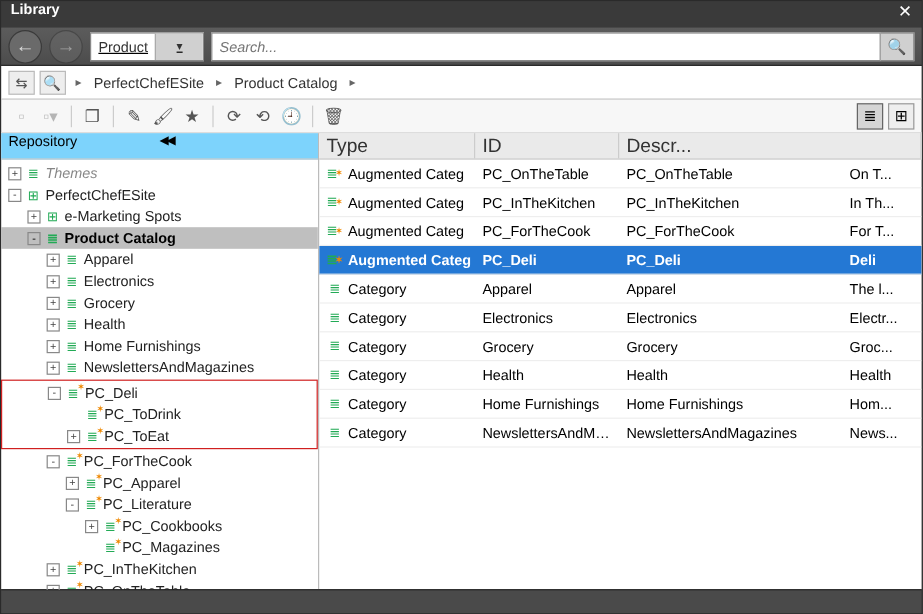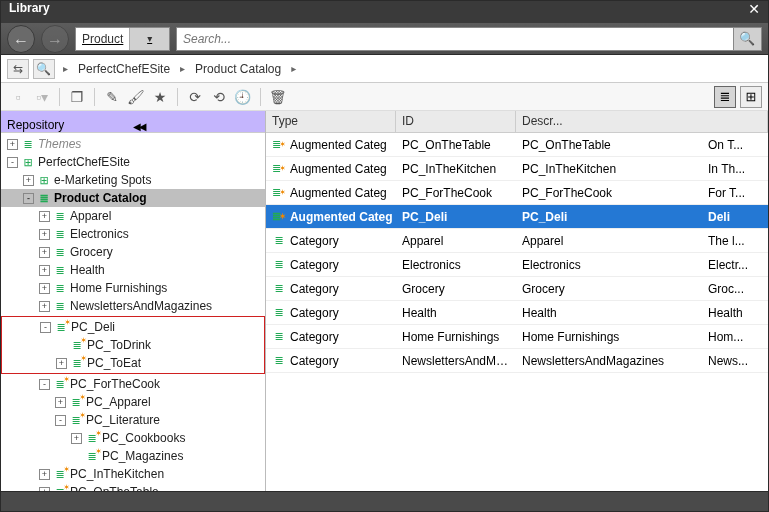--- a/index.html
+++ b/index.html
@@ -30,34 +30,34 @@
   .tool-strip .btn { width: 22px; height: 22px; display: flex; align-items: center; justify-content: center; font-size: 14px; color: #555; border: 1px solid transparent; }
   .tool-strip .btn.dis { opacity: .4; }
   .tool-strip .sep { width: 1px; height: 18px; background: #ccc; margin: 0 4px; }
   .tool-strip .spacer { flex: 1; }
   .tool-strip .view-btn { width: 22px; height: 22px; border: 1px solid #999; margin-left: 2px; display: flex; align-items: center; justify-content: center; font-size: 13px; background: #eee; }
   .tool-strip .view-btn.active { background: #d5d5d5; border-color: #666; }
 
   .content { flex: 1; display: flex; min-height: 0; background: #fff; }
 
   .repo-panel { width: 265px; border-right: 1px solid #bbb; display: flex; flex-direction: column; min-height: 0; }
-  .repo-head { height: 22px; background: #c4b5fd; border-bottom: 1px solid #ccc; display: flex; align-items: flex-end; padding: 0 6px; font-size: 12px; }
+  .repo-head { height: 22px; background: #7dd3fc; border-bottom: 1px solid #ccc; display: flex; align-items: flex-start; padding: 0 6px; font-size: 12px; }
   .repo-head span { flex: 1; }
   .repo-head .collapse { font-size: 10px; letter-spacing: -2px; }
   .tree { flex: 1; overflow: auto; padding: 2px 0; }
   .tree-row { display: flex; align-items: center; height: 18px; font-size: 12px; color: #222; white-space: nowrap; }
   .tree-row .toggle { width: 11px; height: 11px; border: 1px solid #888; display: flex; align-items: center; justify-content: center; font-size: 9px; line-height: 9px; color: #444; margin-right: 2px; }
   .tree-row .toggle.none { border: none; width: 11px; }
   .tree-row .icon { width: 16px; height: 14px; margin-right: 2px; display: flex; align-items: center; justify-content: center; font-size: 11px; color: #2a5; }
   .tree-row.selected { background: #bfbfbf; color: #000; font-weight: bold; }
   .tree-row .label { }
   .highlight-box { border: 1px solid #d02020; margin: 1px 0; padding: 1px 0; }
 
   .table-panel { flex: 1; display: flex; flex-direction: column; min-height: 0; }
-  .thead { height: 22px; background: #eaeaea; border-bottom: 1px solid #ccc; display: flex; font-size: 12px; }
+  .thead { height: 22px; background: #eaeaea; border-bottom: 1px solid #ccc; display: flex; font-size: 16px; }
   .th { border-right: 1px solid #ccc; padding: 3px 6px; color: #333; }
   .col-type { width: 130px; }
   .col-id { width: 120px; }
   .col-name { width: 186px; }
   .col-desc { flex: 1; }
   .tbody { flex: 1; overflow: auto; }
   .trow { height: 24px; display: flex; align-items: center; font-size: 12px; border-bottom: 1px solid #eee; }
   .trow.selected { background: #2478d4; color: #fff; font-weight: bold; }
   .td { padding: 0 6px; overflow: hidden; text-overflow: ellipsis; white-space: nowrap; }
   .td.col-type { display: flex; align-items: center; gap: 4px; }

